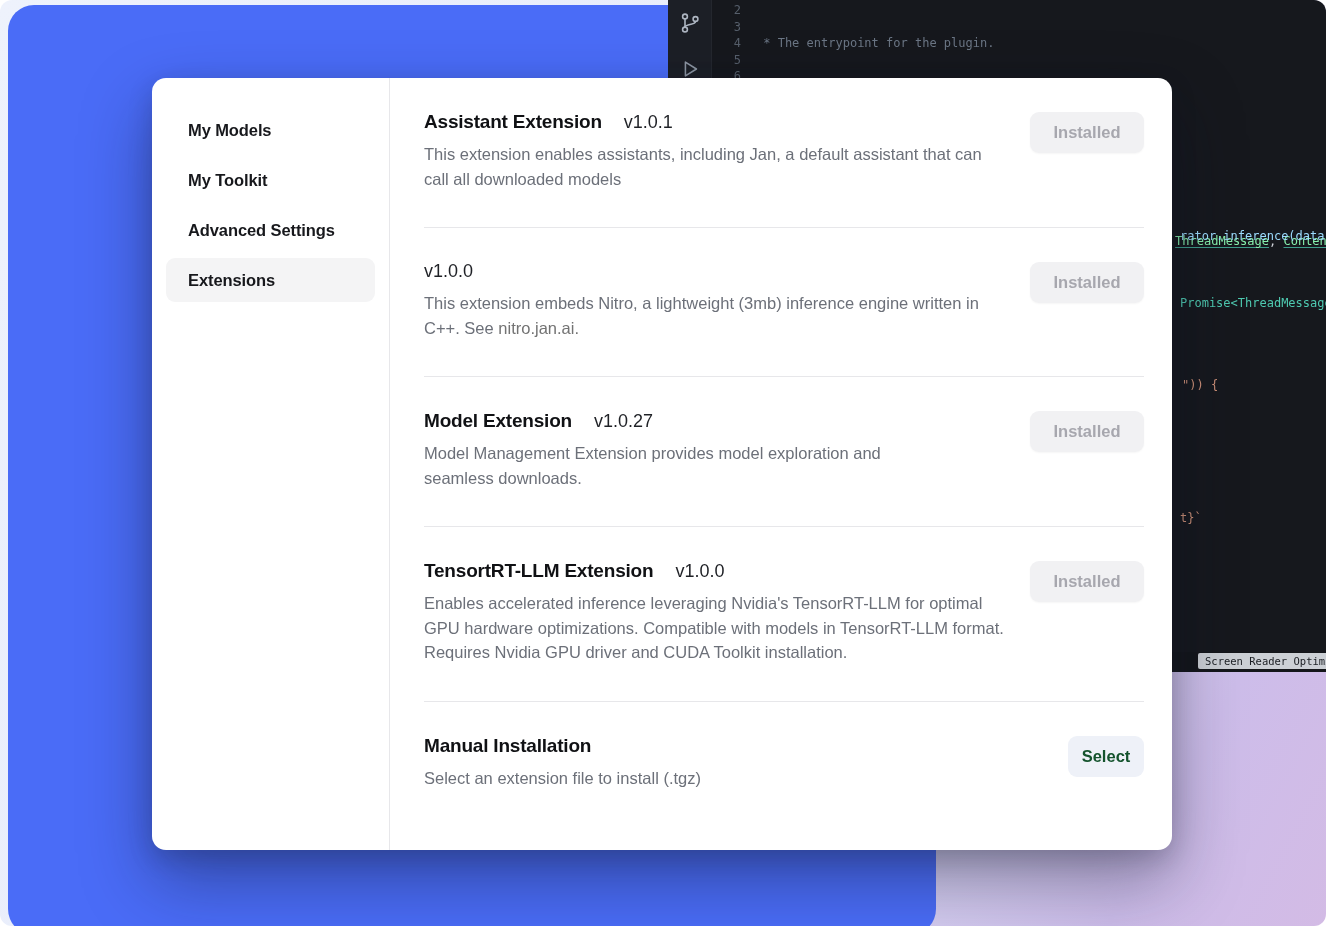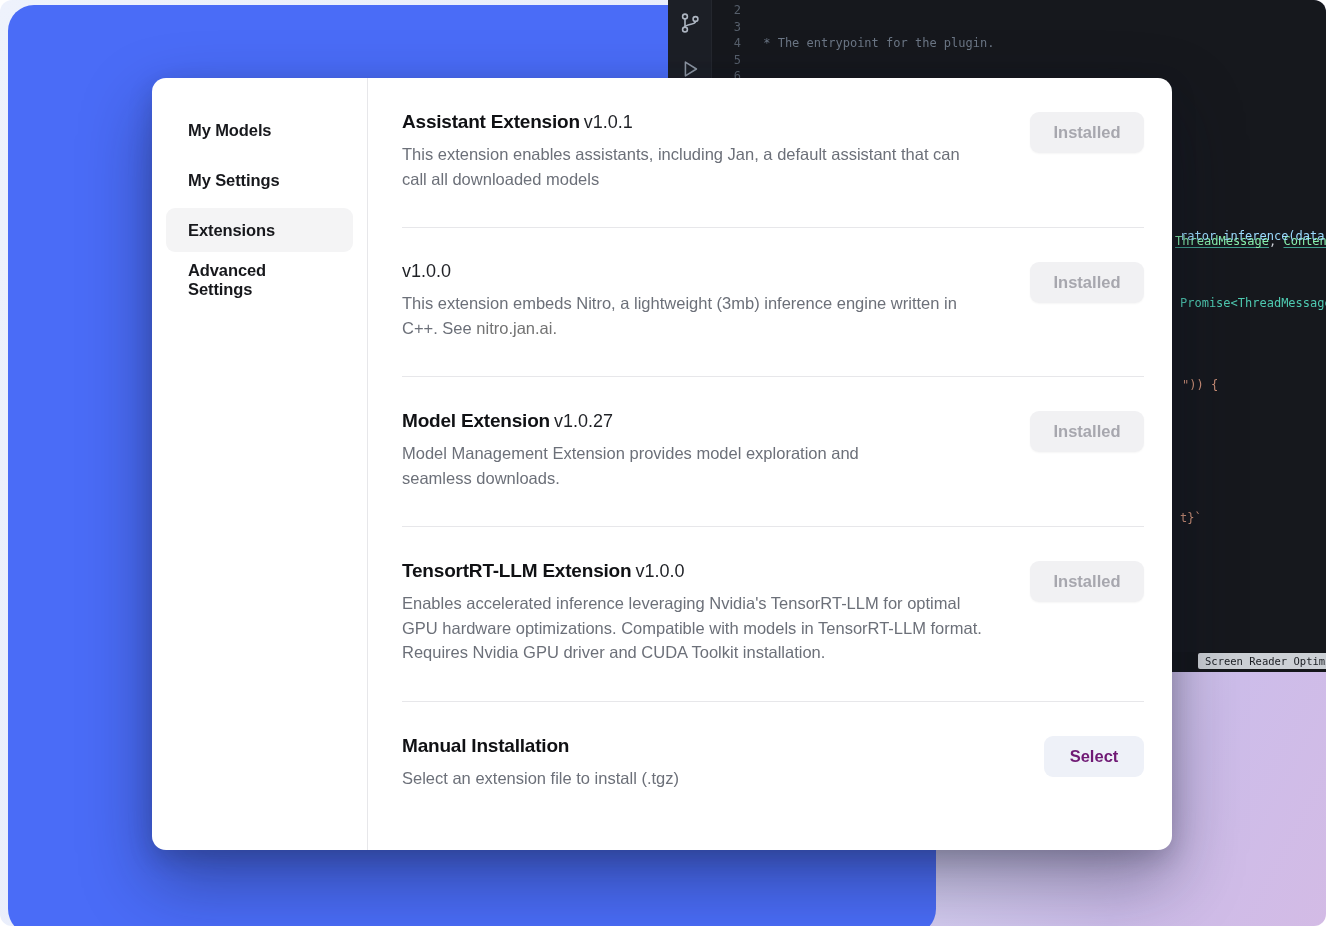--- a/index.html
+++ b/index.html
@@ -34,39 +34,39 @@
   .statusbar{position:absolute;left:0;bottom:0;width:100%;height:20px;background:#14161a;}
   .status-go{position:absolute;left:489px;top:3px;color:#e7e9ec;font-size:11px;}
   .status-chip{position:absolute;left:530px;top:1px;background:#ccd0d5;color:#1b1e23;font-size:10.5px;
     padding:2px 7px;white-space:nowrap;border-radius:2px;}
   
   .card{
     position:absolute;left:152px;top:78px;width:1020px;height:772px;background:#ffffff;border-radius:14px;
     box-shadow:0 30px 70px rgba(15,20,40,.40),0 8px 24px rgba(15,20,40,.18);
     display:flex;overflow:hidden;color:#101114;
   }
-  .side{width:216px;border-right:1px solid #e7e7ea;padding:30px 14px 0;box-sizing:border-box;flex-shrink:0;}
+  .side{width:238px;border-right:1px solid #e7e7ea;padding:30px 14px 0;box-sizing:border-box;flex-shrink:0;}
   .side-item{height:44px;display:flex;align-items:center;padding:0 22px;border-radius:9px;
     font-size:16.5px;font-weight:700;color:#17181c;margin-bottom:6px;cursor:pointer;letter-spacing:-0.1px;}
   .side-item.active{background:#f4f4f5;}
   .content{flex:1;padding:30px 28px 0 34px;box-sizing:border-box;overflow:hidden;}
   .ext-row{display:flex;justify-content:space-between;align-items:flex-start;
     padding:33px 0 36px;border-bottom:1px solid #e7e7ea;}
   .ext-row.first{padding-top:3px;}
   .ext-row.last{border-bottom:none;padding-bottom:0;}
-  .ext-title-row{display:flex;align-items:flex-end;gap:4px;}
+  .ext-title-row{display:flex;align-items:flex-end;gap:22px;}
   .ext-title{font-size:19px;font-weight:700;color:#101114;letter-spacing:-0.2px;margin:0;}
   .ext-version{font-size:18px;font-weight:500;color:#1f2126;}
   .ext-desc{margin:9px 0 0;font-size:16.5px;line-height:24.5px;color:#6c7079;}
   .w1{max-width:578px;} .w2{max-width:578px;} .w3{max-width:500px;} .w4{max-width:592px;}
   .link{color:#737373;cursor:pointer;}
   .btn{border:none;border-radius:9px;font-family:inherit;font-size:16.5px;font-weight:600;
     padding:11px 0;width:114px;text-align:center;flex-shrink:0;margin-top:1px;cursor:pointer;}
   .btn-installed{background:#f1f1f3;color:#a7a7ae;box-shadow:0 1px 2px rgba(0,0,0,.04);}
-  .btn-select{background:#eef1f8;color:#701a75;width:100px;}
+  .btn-select{background:#eef1f8;color:#14532d;width:76px;}
 </style>
 </head>
 <body>
 
 <div class="stage">
 
   <div class="blue-panel"></div>
 
   <div class="editor">
     <div class="activity-bar">
@@ -113,27 +113,27 @@
     </div>
   </div>
 
   <div class="card">
 
     <div class="side">
       <div class="side-item">
         <span>My Models</span>
       </div>
       <div class="side-item">
-        <span>My Settings</span>
+        <span>My Toolkit</span>
+      </div>
+      <div class="side-item">
+        <span>Advanced Settings</span>
       </div>
       <div class="side-item active">
         <span>Extensions</span>
-      </div>
-      <div class="side-item">
-        <span>Advanced Settings</span>
       </div>
     </div>
 
     <div class="content">
 
       <div class="ext-row first">
         <div>
           <div class="ext-title-row">
             <h2 class="ext-title">Assistant Extension</h2>
             <span class="ext-version">v1.0.1</span>

